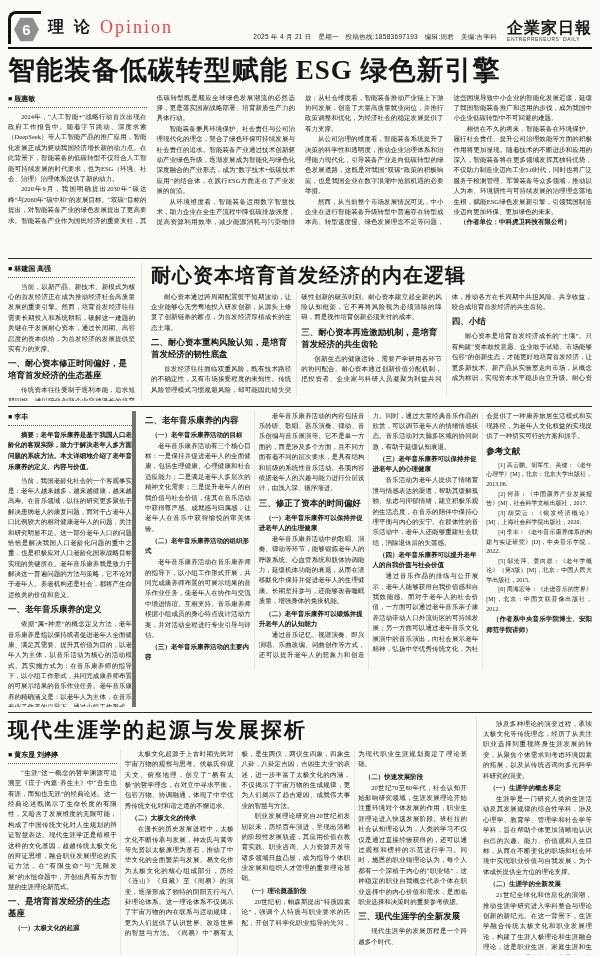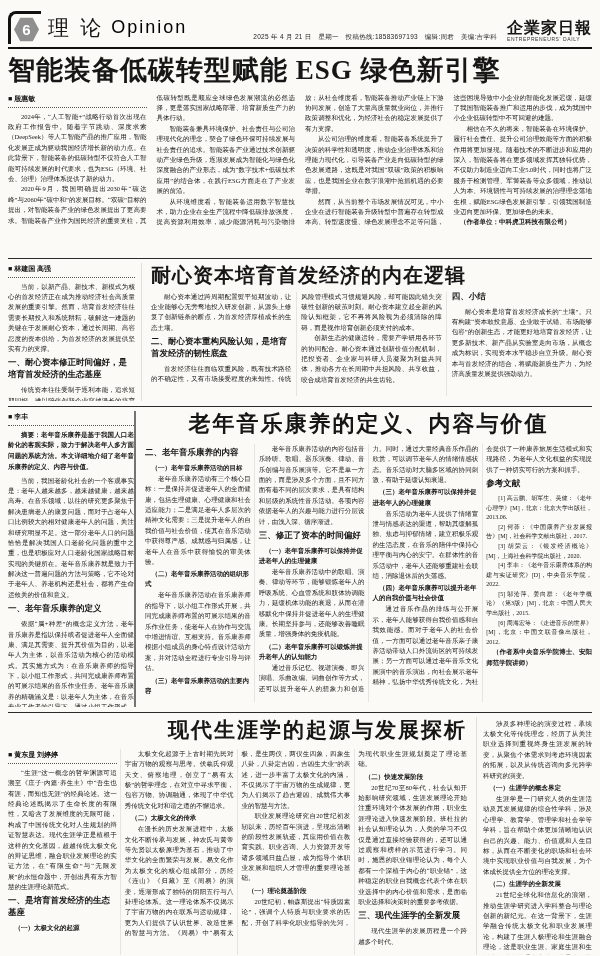--- a/index.html
+++ b/index.html
@@ -4,56 +4,56 @@
 <style>
 *{box-sizing:border-box;margin:0;padding:0}
 html,body{width:600px;height:956px;overflow:hidden;background:#dedcd6}
 body{font-family:"Liberation Serif","DejaVu Serif",serif;color:#161616}
 .page{width:600px;height:956px;background:#fbfaf6;padding:6px 8px 4px;position:relative}
 
 .hdr{display:flex;justify-content:space-between;align-items:flex-end;height:38px}
 .hdr-left{display:flex;align-items:center;gap:7px}
 .badge-wrap{border-top:3px solid #111;border-left:3px solid #111;border-radius:8px 0 0 0;padding:3px 2px 2px 3px}
 .hex{width:25px;height:25px;background:#8f8f8f;clip-path:polygon(25% 3%,75% 3%,100% 50%,75% 97%,25% 97%,0 50%);display:flex;align-items:center;justify-content:center;color:#fff;font-weight:bold;font-size:15px;font-family:"Liberation Sans",sans-serif}
-.sec-cn{font-size:21px;font-weight:400;letter-spacing:3px}
-.sec-en{font-size:18px;font-weight:400;letter-spacing:2px;color:#000000;font-family:Liberation Sans, sans-serif}
+.sec-cn{font-size:16px;font-weight:700;letter-spacing:3px}
+.sec-en{font-size:18px;font-weight:400;letter-spacing:2px;color:#ef4444;font-family:Liberation Serif, serif}
 .hdr-right{display:flex;align-items:flex-end;gap:10px;padding-bottom:2px}
 .dateline{font-size:6.5px;color:#222;font-family:"Liberation Sans",sans-serif;letter-spacing:.3px;white-space:nowrap}
 .masthead{text-align:left;line-height:1}
 .m-cn{font-size:16px;font-weight:900;letter-spacing:1px}
 .m-en{font-size:5px;letter-spacing:.6px;font-family:"Liberation Sans",sans-serif;color:#333;margin-top:1px}
 .hdr-rule{height:2px;background:#111;margin-top:3px}
 
 .byline{font-size:7px;font-weight:bold;font-family:"Liberation Sans",sans-serif;border-bottom:1px dotted #555;padding:1px 0 3px;margin-bottom:4px;white-space:nowrap;overflow:hidden}
 .bt{font-size:6.5px;line-height:1.6;text-align:justify;text-indent:2em}
 .note{font-size:6.5px;line-height:1.6;font-weight:bold;text-align:justify;text-indent:1em}
-.sh{font-size:8.5px;font-weight:bold;font-family:Liberation Mono, monospace;line-height:1.4;margin:4px 0 3px;break-inside:avoid}
+.sh{font-size:8.5px;font-weight:bold;font-family:Liberation Serif, serif;line-height:1.4;margin:4px 0 3px;break-inside:avoid}
 .ssh{font-size:6.5px;font-weight:bold;font-family:"Liberation Sans",sans-serif;line-height:1.55;margin:2px 0 1px;text-indent:1em;break-inside:avoid}
 .art-rule{border:none;border-top:1px solid #2b2b2b;margin:5px 0 4px}
 
 .a1-h{font-size:27px;font-weight:900;text-align:left;letter-spacing:1px;margin:7px 0 7px;line-height:1.1}
 .a1-cols{columns:4;column-gap:10px;column-fill:balance;height:160px;overflow:hidden}
 
 .a2{display:flex;gap:9px}
 .a2-left{width:134px;flex:none;height:138px;overflow:hidden;border-right:1px solid #e0ded8;padding-right:6px}
 .a2-right{flex:1;min-width:0}
 .a2-h{font-size:20px;font-weight:900;text-align:left;letter-spacing:1px;margin:1px 0 6px;line-height:1.1}
 .a2-cols{columns:3;column-gap:10px;column-fill:balance;height:104px;overflow:hidden;column-rule:1px solid #e6e4de}
 
 .a3{display:flex;gap:9px}
-.a3-left{width:128px;flex:none;height:296px;overflow:hidden;border-right:2px solid #737373;padding-right:0}
+.a3-left{width:128px;flex:none;height:296px;overflow:hidden;border-right:4px solid #737373;padding-right:0}
 .abs{font-size:6.5px;font-weight:bold;line-height:1.65;text-align:justify;text-indent:2em;margin-bottom:3px}
 .a3-main{flex:1;min-width:0}
 .a3-h{font-size:22px;font-weight:900;text-align:center;letter-spacing:2px;margin:1px 0 8px;line-height:1.1}
 .a3-cols{columns:4;column-gap:8px;column-fill:balance;height:258px;overflow:hidden;column-rule:1px solid #e6e4de}
 .ref{font-size:6px;line-height:1.6;text-align:justify;text-indent:2em}
 
 .a4{display:flex;gap:9px}
 .a4-main{flex:1;min-width:0}
-.a4-h{font-size:21px;font-weight:900;text-align:right;letter-spacing:2px;margin:2px 0 7px;line-height:1.1}
+.a4-h{font-size:21px;font-weight:900;text-align:left;letter-spacing:2px;margin:2px 0 7px;line-height:1.1}
 .a4-cols{columns:4;column-gap:8px;column-fill:balance;height:206px;overflow:hidden;column-rule:1px solid #e6e4de}
 .a4-col5{width:116px;flex:none;height:238px;overflow:hidden;border-left:1px solid #e0ded8;padding-left:6px;padding-top:2px}
 </style>
 </head>
 <body>
 
 <div class="page">
 
   <div class="hdr">
     <div class="hdr-left">
@@ -98,40 +98,40 @@
       <p class="bt">当前，以新产品、新技术、新模式为核心的首发经济正在成为推动经济社会高质量发展的重要引擎。然而，培育首发经济往往需要长期投入和系统耕耘，破解这一难题的关键在于发展耐心资本，通过长周期、高容忍度的资本供给，为首发经济的发展提供坚实有力的支撑。</p>
       <div class="sh">一、耐心资本修正时间偏好，是培育首发经济的生态基座</div>
       <p class="bt">传统资本往往受制于逐利本能，追求短期回报，难以陪伴创新企业穿越漫长的培育周期。耐心资本以长期主义为底色，修正了资本的时间偏好，使资本不再囿于短期利益的波动，而是着眼于技术突破的长远价值。</p>
     </div>
     <div class="a2-right">
       <h2 class="a2-h">耐心资本培育首发经济的内在逻辑</h2>
       <div class="a2-cols">
         <p class="bt">耐心资本通过跨周期配置熨平短期波动，让企业能够心无旁骛地投入研发创新，从源头上修复了创新链条的断点，为首发经济厚植成长的生态土壤。</p>
         <div class="sh">二、耐心资本重构风险认知，是培育首发经济的韧性底盘</div>
         <p class="bt">首发经济往往面临双重风险，既有技术路径的不确定性，又有市场接受程度的未知性。传统风险管理模式习惯规避风险，却可能因此错失突破性创新的破茧时刻。耐心资本建立起全新的风险认知框架，它不再将风险视为必须清除的障碍，而是视作培育创新必须支付的成本。</p>
+        <div class="sh">三、耐心资本再造激励机制，是培育首发经济的共生齿轮</div>
         <p class="bt">创新生态的健康运转，需要产学研用各环节的协同配合。耐心资本通过创新价值分配机制，把投资者、企业家与科研人员凝聚为利益共同体，推动各方在长周期中共担风险、共享收益，咬合成培育首发经济的共生齿轮。</p>
         <div class="sh">四、小结</div>
         <p class="bt">耐心资本是培育首发经济成长的“土壤”。只有构建“资本敢投意愿、企业敢于试错、市场能够包容”的创新生态，才能更好地培育首发经济，让更多新技术、新产品从实验室走向市场，从概念成为标识，实现资本水平稳步自立升级。耐心资本与首发经济的结合，将赋能新质生产力，为经济高质量发展提供强劲动力。</p>
 
       </div>
     </div>
   </div>
 
   <hr class="art-rule">
 
   <div class="a3">
     <div class="a3-left">
       <div class="byline">■ 李丰</div>
       <p class="abs">摘要：老年音乐康养是基于我国人口老龄化的客观实际，致力于解决老年人多方面问题的系统方法。本文详细地介绍了老年音乐康养的定义、内容与价值。</p>
       <p class="bt">当前，我国老龄化社会的一个客观事实是：老年人越来越多，越来越健康，越来越高寿。在音乐领域，以往的研究更多聚焦于解决患病老人的康复问题，而对于占老年人口比例较大的相对健康老年人的问题，关注和研究明显不足。这一部分老年人口的问题恰恰是解决我国人口老龄化问题的重中之重，也是积极应对人口老龄化国家战略目标实现的关键所在。老年音乐康养就是致力于解决这一普遍问题的方法与策略，它不论对于老年人、养老机构还是社会，都将产生命运攸关的价值和意义。</p>
       <div class="sh">一、老年音乐康养的定义</div>
       <p class="bt">依据“属+种差”的概念定义方法，老年音乐康养是指以保持或者促进老年人全面健康、满足其需要、提升其价值为目的，以老年人为主体，以音乐活动为核心的活动模式。其实施方式为：在音乐康养师的指导下，以小组工作形式，共同完成康养师布置的可展示结果的音乐作业任务。老年音乐康养的精确涵义是：以老年人为主体，在音乐专业工作者的引导下，通过小组工作形式，系统地开展各种适合老年人身心条件的音乐活动，从而促使参与的老年人保持并促进全面健康。</p>
     </div>
     <div class="a3-main">
-      <h2 class="a3-h">老年音乐康养的定义、内容与价值</h2>
       <div class="a3-cols">
         <div class="sh">二、老年音乐康养的内容</div>
         <div class="ssh">（一）老年音乐康养活动的目标</div>
         <p class="bt">老年音乐康养活动有三个核心目标：一是保持并促进老年人的全面健康，包括生理健康、心理健康和社会适应能力；二是满足老年人多层次的精神文化需要；三是提升老年人的自我价值与社会价值，使其在音乐活动中获得尊严感、成就感与归属感，让老年人在音乐中获得愉悦的审美体验。</p>
         <div class="ssh">（二）老年音乐康养活动的组织形式</div>
         <p class="bt">老年音乐康养活动在音乐康养师的指导下，以小组工作形式开展，共同完成康养师布置的可展示结果的音乐作业任务，使老年人在协作与交流中增进情谊、互相支持。音乐康养师根据小组成员的身心特点设计活动方案，并对活动全程进行专业引导与评估。</p>
         <div class="ssh">（三）老年音乐康养活动的主要内容</div>
         <p class="bt">老年音乐康养活动的内容包括音乐聆听、歌唱、器乐演奏、律动、音乐创编与音乐展演等。它不是单一方面的，而是涉及多个方面，且不同方面有着不同的层次要求，是具有结构和层级的系统性音乐活动。各项内容依据老年人的兴趣与能力进行分层设计，由浅入深、循序渐进。</p>
         <div class="sh">三、修正了资本的时间偏好</div>
         <div class="ssh">（一）老年音乐康养可以保持并促进老年人的生理健康</div>

